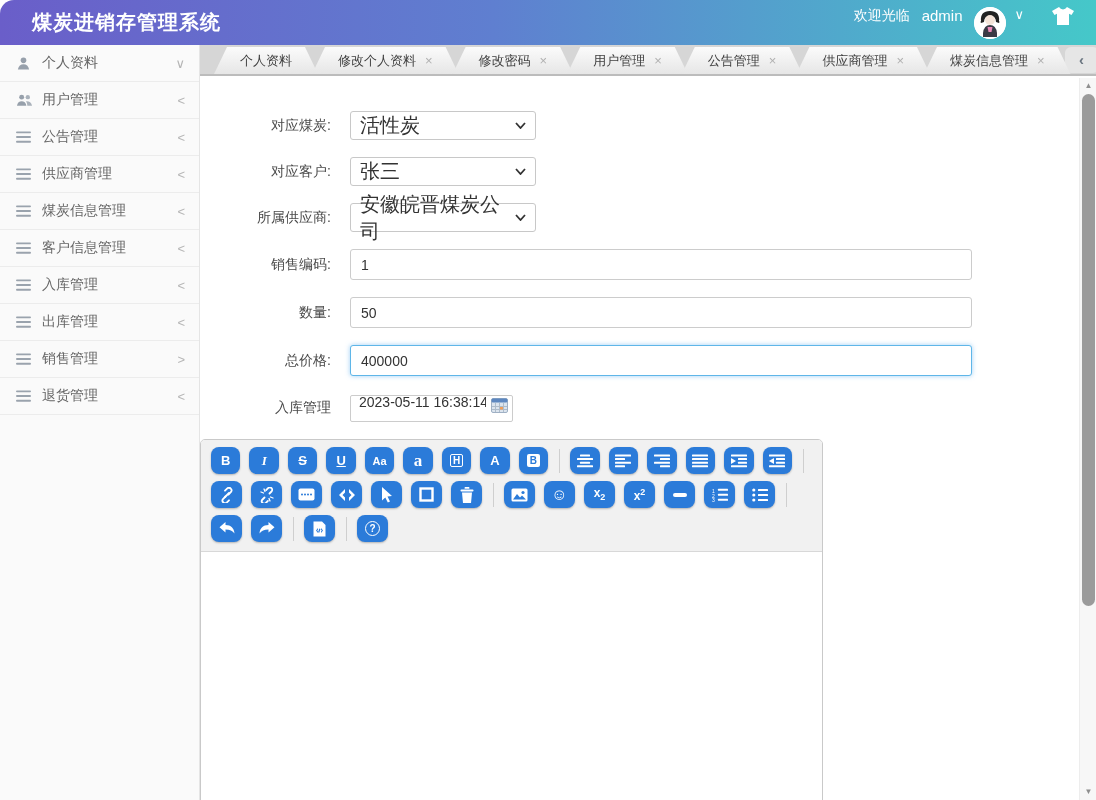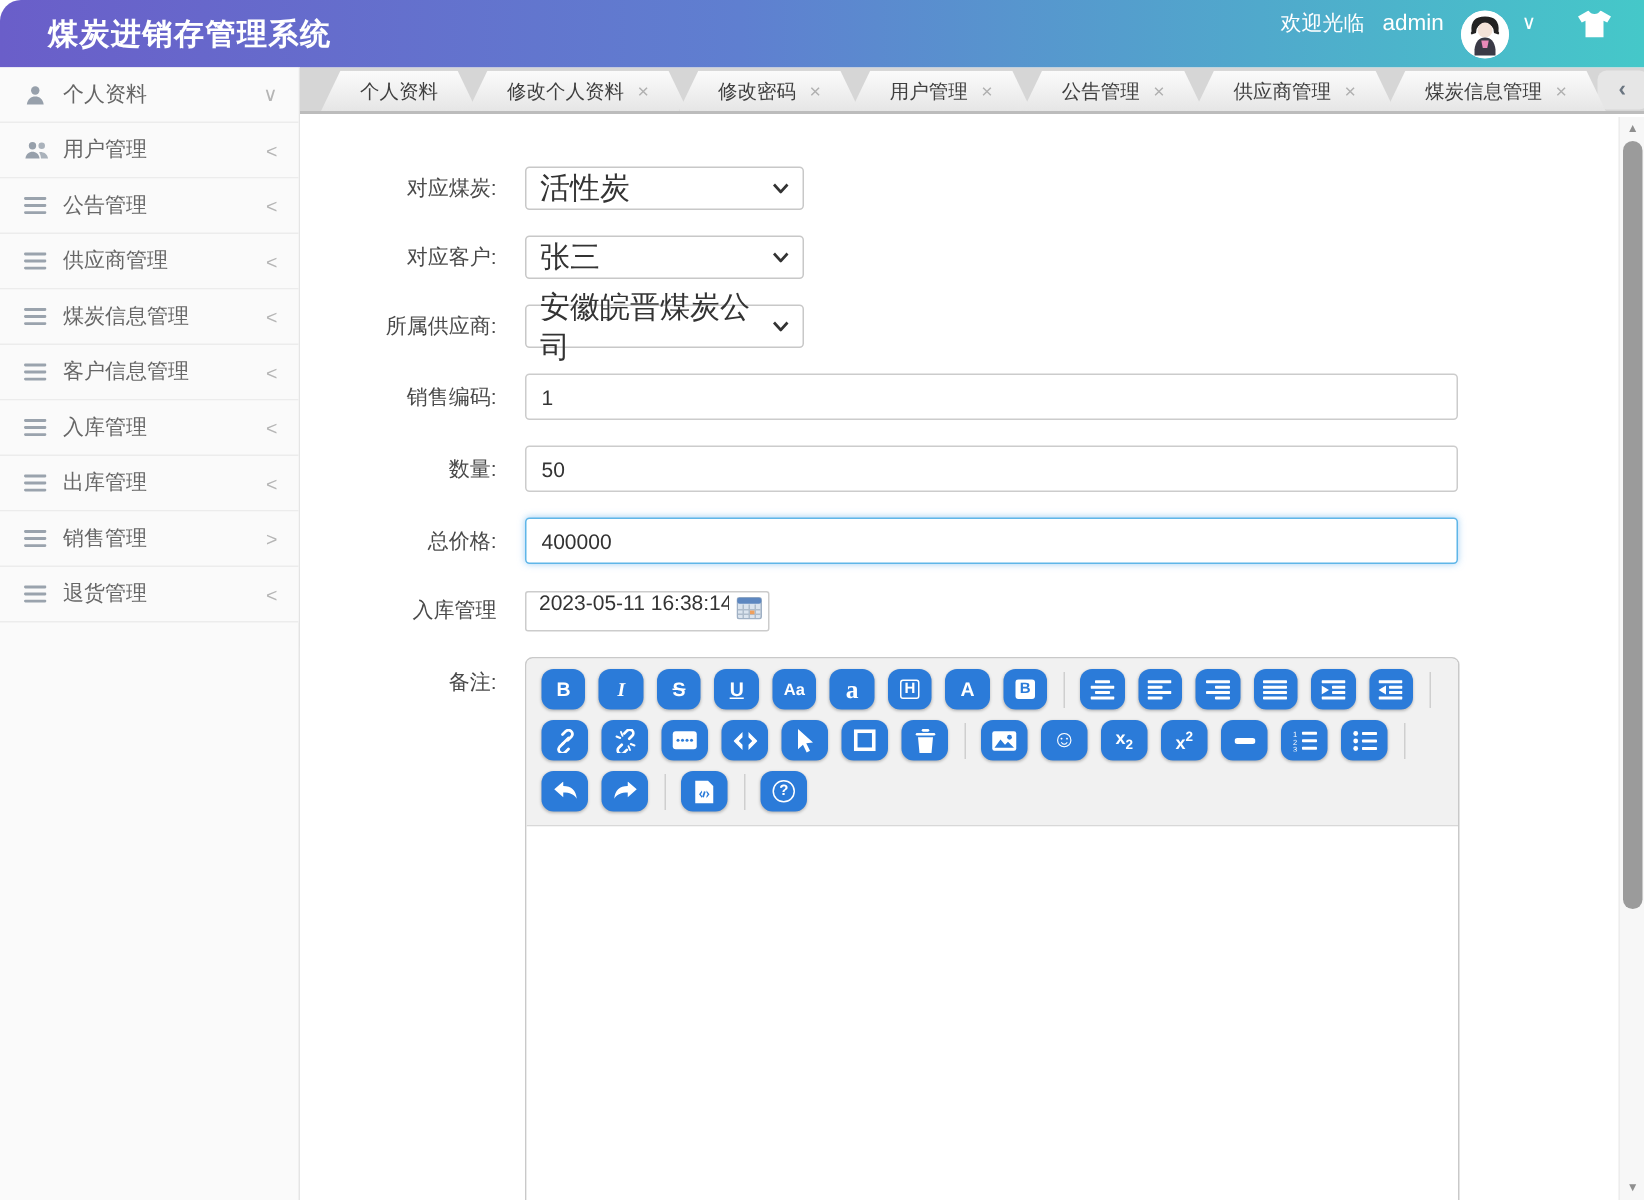--- a/index.html
+++ b/index.html
@@ -361,21 +361,20 @@
               <line x1="1" y1="8.5" x2="16" y2="8.5"></line>
               <line x1="1" y1="11.5" x2="16" y2="11.5"></line>
             </g>
             <rect x="9" y="9" width="3" height="2.5" fill="#f0a05c"></rect>
           </svg>
       </span>
     </div>
   </div>
 
   <div class="frow remark">
-    <div class="flabel">备注:</div>
     <div class="editor">
       <div class="ed-toolbar">
           <div class="ed-row">
             <button class="tb">
               <span style="display:inline-flex;align-items:center;">
                 <span class="tg">B</span>
               </span>
             </button>
             <button class="tb">
               <span style="display:inline-flex;align-items:center;">

